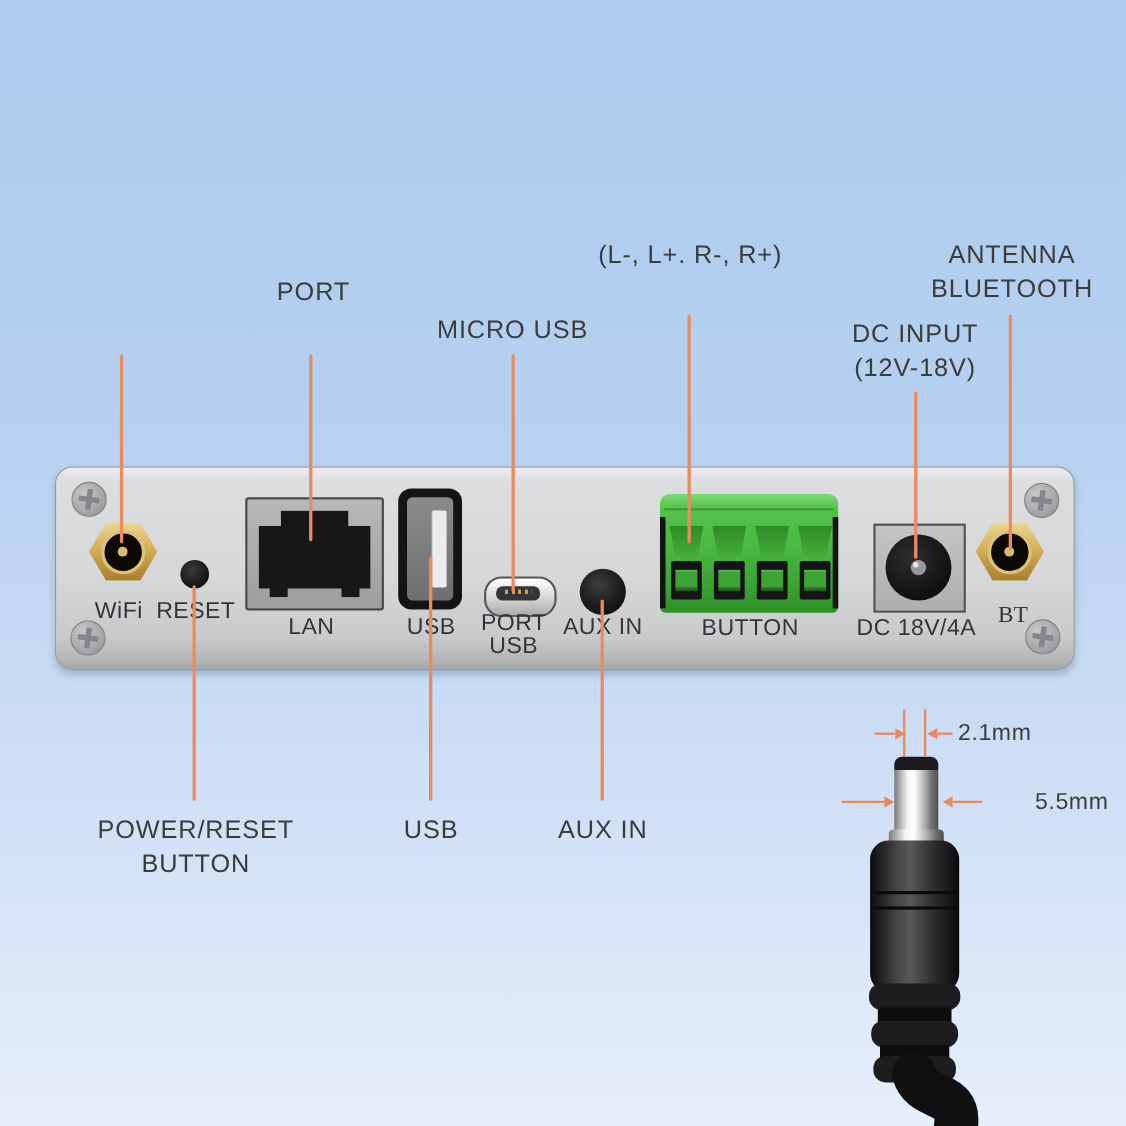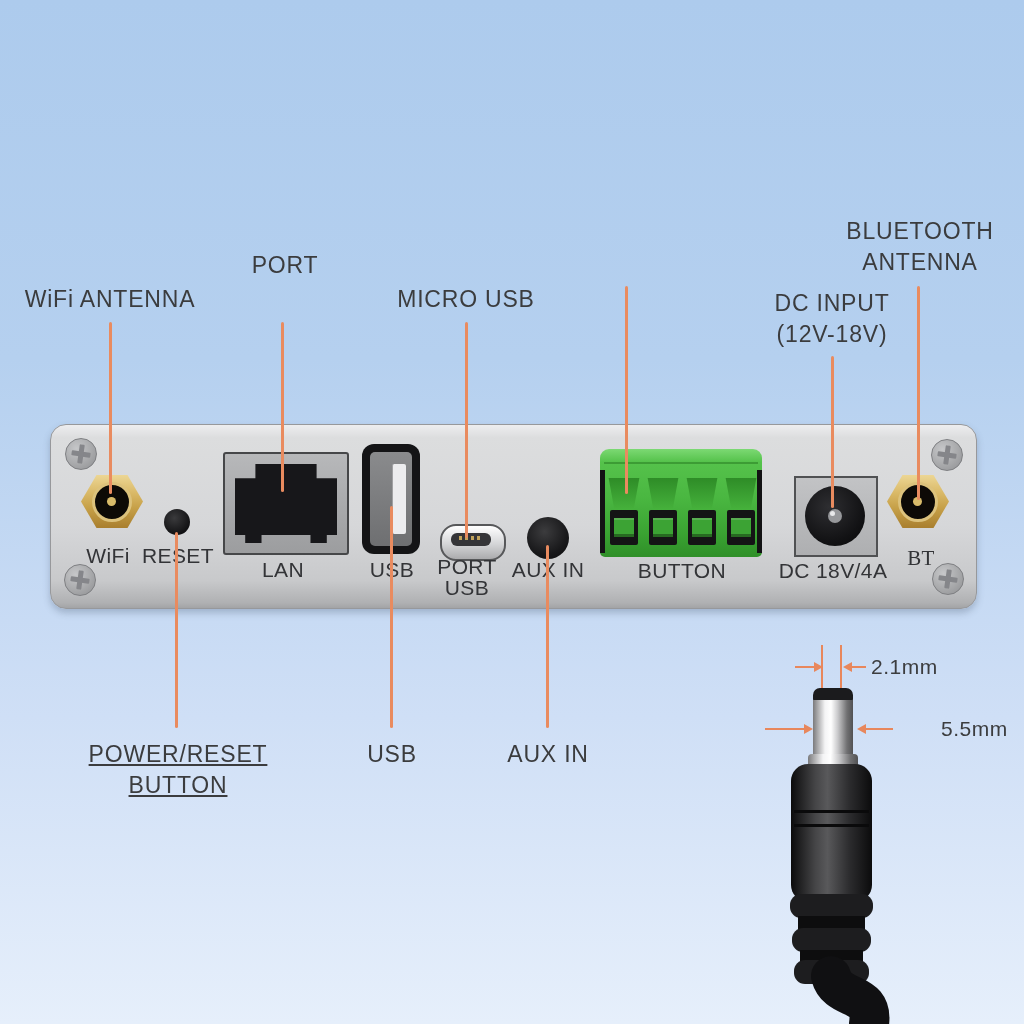--- a/index.html
+++ b/index.html
@@ -80,41 +80,39 @@
   .arr-l{position:absolute;width:0;height:0;border-top:5px solid transparent;border-bottom:5px solid transparent;
     border-right:9px solid #e8875c;z-index:5;}
   .dim-text{position:absolute;color:#3c3d3f;font-size:21px;letter-spacing:.5px;z-index:5;}
   .plug-svg{position:absolute;left:760px;top:680px;z-index:1;}
 </style>
 </head>
 <body>
 
 <div class="canvas">
 
-  <div class="callout" style="left:10px;top:284px;width:200px;">
-    <span>WiFi ANTENNA</span>
-  </div>
   <div class="callout" style="left:200px;top:250px;width:170px;">
     <span>PORT</span>
   </div>
   <div class="callout" style="left:376px;top:284px;width:180px;text-align:center;">
     <span>MICRO USB</span>
   </div>
   <div class="callout" style="left:530px;top:216px;width:195px;">
+    <span>(L-, L+. R-, R+)</span>
   </div>
   <div class="callout" style="left:747px;top:288px;width:170px;">
     <span>DC INPUT</span>
     <span>(12V-18V)</span>
   </div>
   <div class="callout" style="left:835px;top:216px;width:170px;">
+    <span>ANTENNA</span>
     <span>BLUETOOTH</span>
-    <span>ANTENNA</span>
-  </div>
-
-  <div class="callout" style="left:83px;top:739px;width:190px;text-decoration:underline;">
+  </div>
+
+  <div class="callout" style="left:83px;top:739px;width:190px;">
     <span>POWER/RESET</span>
     <span>BUTTON</span>
   </div>
   <div class="callout" style="left:342px;top:739px;width:100px;">
     <span>USB</span>
   </div>
   <div class="callout" style="left:493px;top:739px;width:110px;">
     <span>AUX IN</span>
   </div>
 

